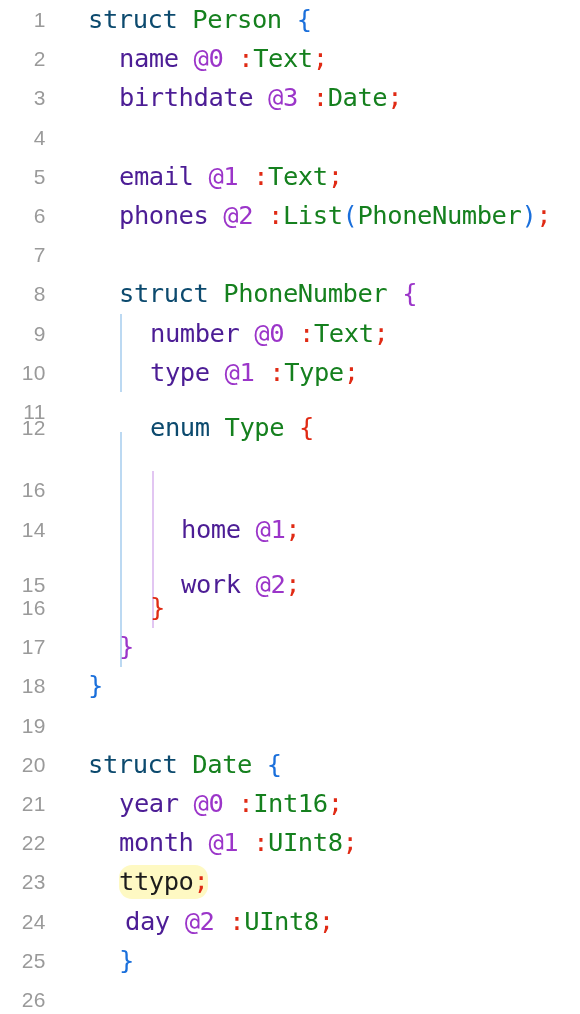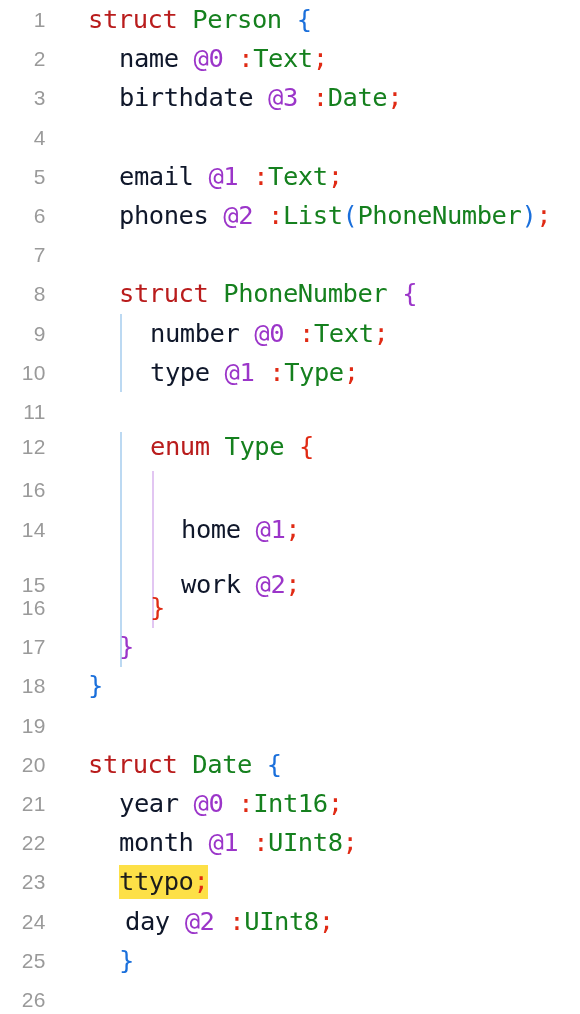--- a/index.html
+++ b/index.html
@@ -47,34 +47,35 @@
     left: 88px;
     top: 0;
     font-family: "DejaVu Sans Mono", monospace;
     font-size: 25.5px;
     line-height: 39.2px;
     letter-spacing: -0.45px;
     white-space: pre;
   }
 
   
-  .t-kw   { color: #b91c1c; }
+  .t-kw   { color: #0c4a6e; }
   .t-type { color: #15801e; }
-  .t-fld  { color: #0f172a; }
+  .t-fld  { color: #4c1d95; }
   .t-ord  { color: #9b35c9; }
   .t-punc { color: #e02a14; }
   .t-b0   { color: #1a6fdb; }
   .t-b1   { color: #9b35c9; }
   .t-b2   { color: #e02a14; }
   .t-paren{ color: #1a6fdb; }
   .t-err  { color: #1c1c1c; }
 
   .errhl {
-    background: #fde047;
+    background: #fef9c3;
     padding: 1px 0 3px 0;
+    border-radius: 13px;
   }
 
   
   .guide {
     position: absolute;
     width: 2px;
   }
   .guide-blue   { background: #bcd9f2; }
   .guide-purple { background: #e2c6f2; }
 </style>
@@ -135,21 +136,21 @@
   <div class="line" style="top:352.8px; position:absolute; width:580px;">
     <span class="lineno">10</span>
     <span class="code" style="left:150px;"><span class="t-fld">type</span><span> </span><span class="t-ord">@1</span><span> </span><span class="t-punc">:</span><span class="t-type">Type</span><span class="t-punc">;</span></span>
   </div>
 
   <div class="line" style="top:392px; position:absolute; width:580px;">
     <span class="lineno">11</span>
     <span class="code"></span>
   </div>
 
-  <div class="line" style="top:427px; position:absolute; width:580px;">
+  <div class="line" style="top:408px; position:absolute; width:580px;">
     <span class="lineno">12</span>
     <span class="code" style="left:150px;"><span class="t-kw">enum</span><span> </span><span class="t-type">Type</span><span> </span><span class="t-b2">{</span></span>
   </div>
 
   <div class="line" style="top:470.4px; position:absolute; width:580px;">
     <span class="lineno">16</span>
   </div>
 
   <div class="line" style="top:509.6px; position:absolute; width:519px;">
     <span class="lineno">14</span>

